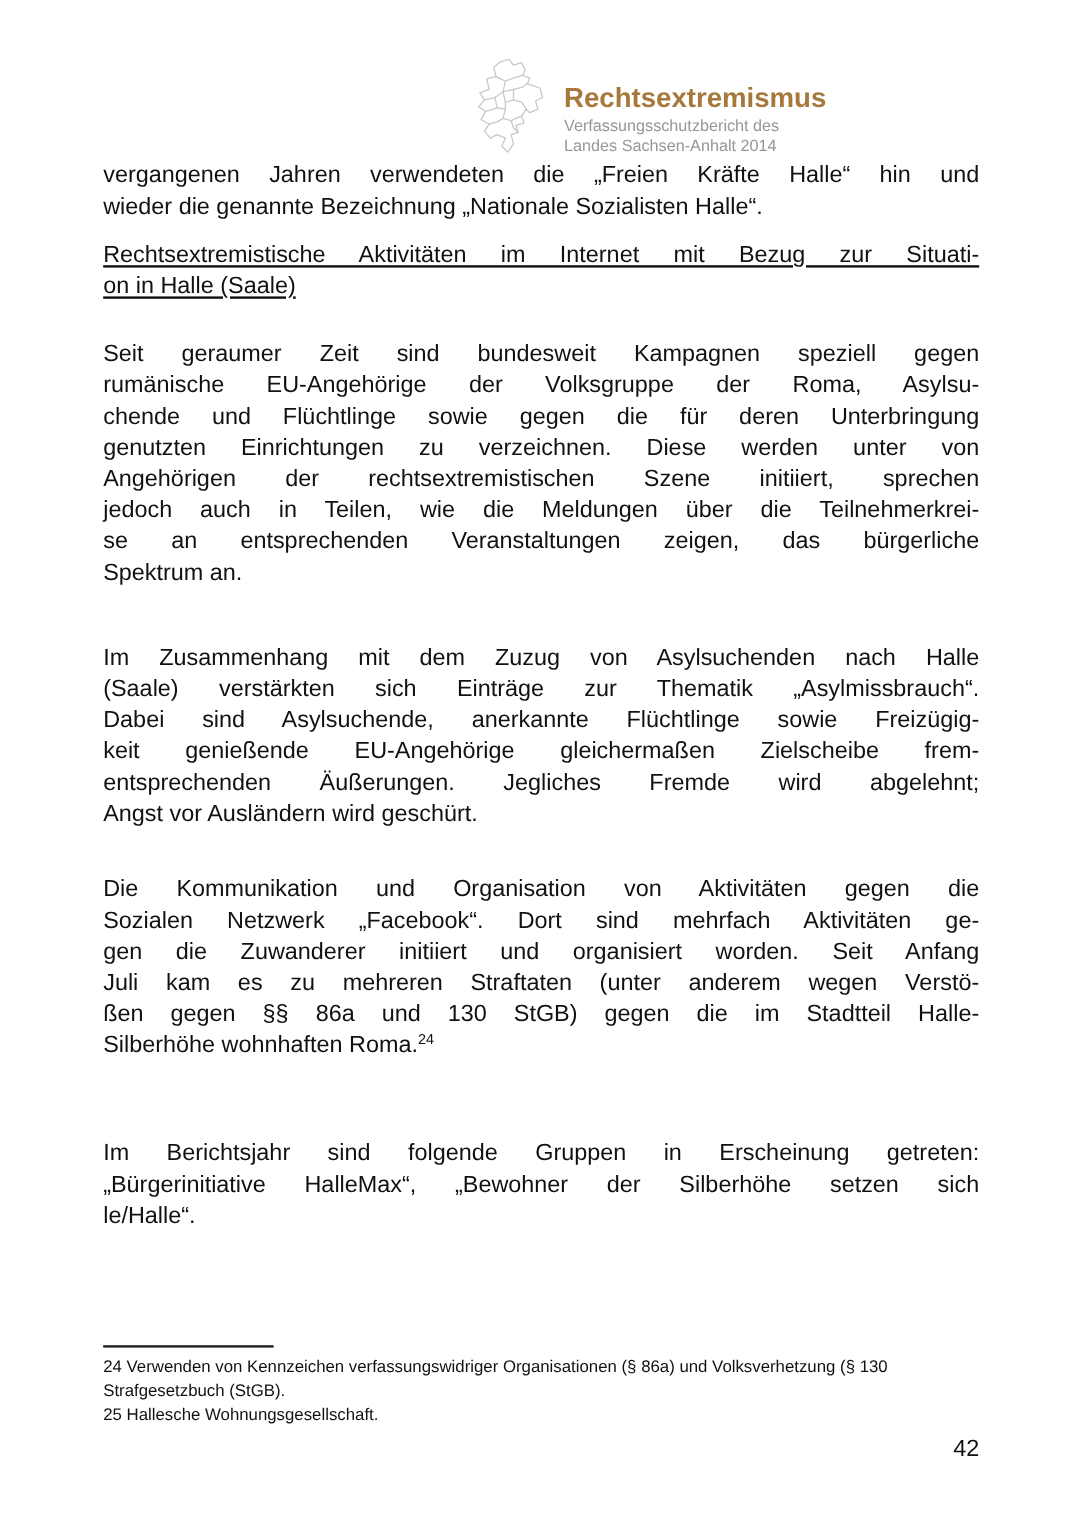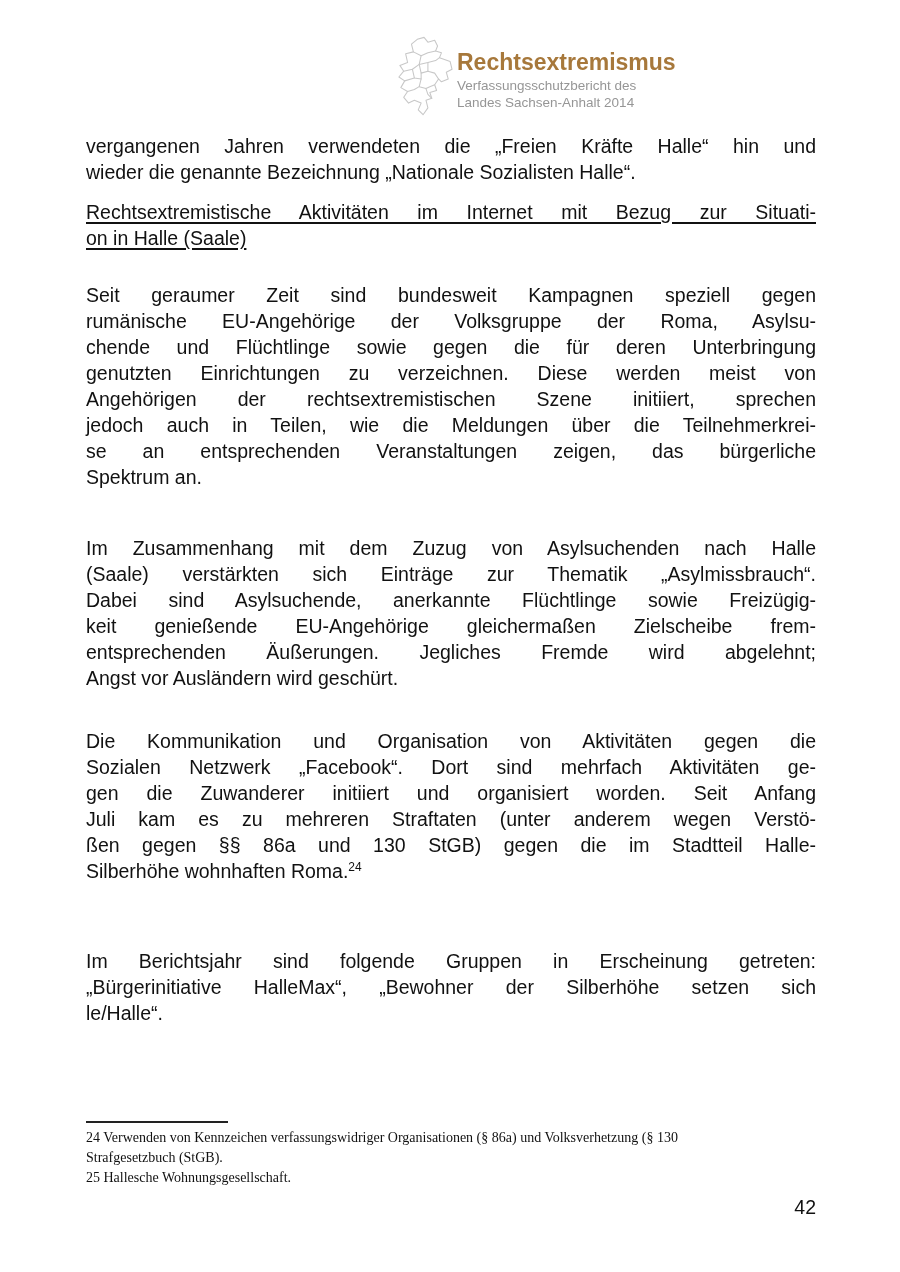--- a/index.html
+++ b/index.html
@@ -11,24 +11,24 @@
     background: #ffffff;
     font-family: "Liberation Sans", "DejaVu Sans", sans-serif;
     color: #111111;
     overflow: hidden;
   }
 
   
   .header-group {
     position: absolute;
     left: 396px;
-    top: 36px;
+    top: 48px;
     display: flex;
-    align-items: center;
-    gap: 3px;
+    align-items: flex-end;
+    gap: 16px;
   }
   .logo-box { width: 58px; height: 82px; flex: 0 0 auto; }
   .header-text { padding-top: 6px; }
   .header-title {
     font-size: 23px;
     font-weight: bold;
     color: #A7783B;
     line-height: 26px;
     white-space: nowrap;
   }
@@ -71,21 +71,20 @@
     border-top: 2px solid #222222;
   }
   .fn-block {
     position: absolute;
     left: 86px;
     top: 1128px;
     width: 780px;
     font-size: 14px;
     line-height: 20px;
     color: #111111;
-    font-family: Liberation Serif, serif;
   }
   .fline { white-space: nowrap; }
 
   .page-number {
     position: absolute;
     left: 86px;
     top: 1196px;
     width: 730px;
     text-align: right;
     font-size: 19.5px;
@@ -129,21 +128,21 @@
 
   <div class="block" style="top:199px">
     <div class="line u">Rechtsextremistische Aktivitäten im Internet mit Bezug zur Situati-</div>
     <div class="line last u">on in Halle (Saale)</div>
   </div>
 
   <div class="block" style="top:282px">
     <div class="line">Seit geraumer Zeit sind bundesweit Kampagnen speziell gegen</div>
     <div class="line">rumänische EU-Angehörige der Volksgruppe der Roma, Asylsu-</div>
     <div class="line">chende und Flüchtlinge sowie gegen die für deren Unterbringung</div>
-    <div class="line">genutzten Einrichtungen zu verzeichnen. Diese werden meist von</div>
+    <div class="line">genutzten Einrichtungen zu verzeichnen. Diese werden unter von</div>
     <div class="line">Angehörigen der rechtsextremistischen Szene initiiert, sprechen</div>
     <div class="line">jedoch auch in Teilen, wie die Meldungen über die Teilnehmerkrei-</div>
     <div class="line">se an entsprechenden Veranstaltungen zeigen, das bürgerliche</div>
     <div class="line last">Spektrum an.</div>
   </div>
 
   <div class="block" style="top:535px">
     <div class="line">Im Zusammenhang mit dem Zuzug von Asylsuchenden nach Halle</div>
     <div class="line">(Saale) verstärkten sich Einträge zur Thematik „Asylmissbrauch“.</div>
     <div class="line">Dabei sind Asylsuchende, anerkannte Flüchtlinge sowie Freizügig-</div>

